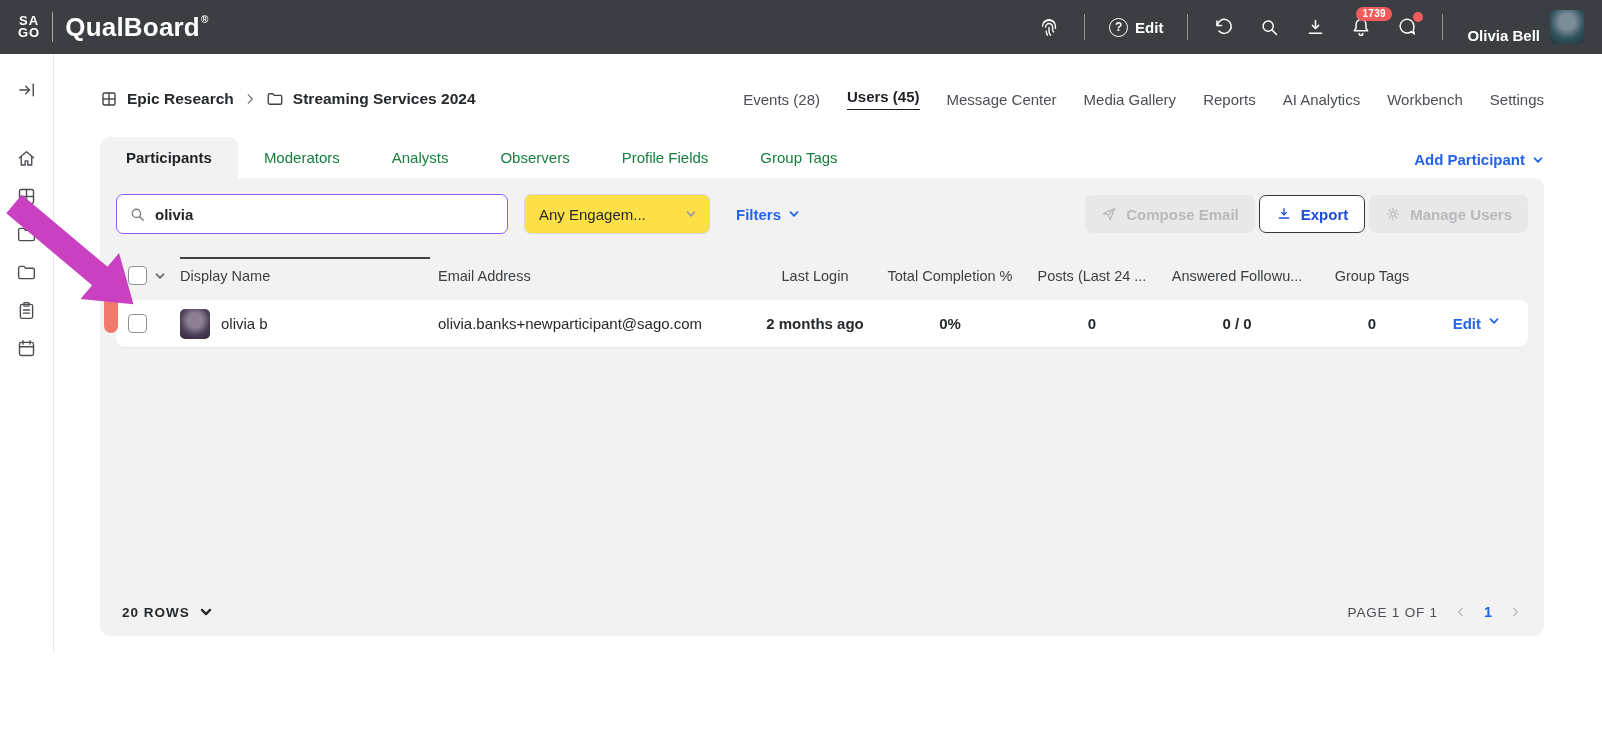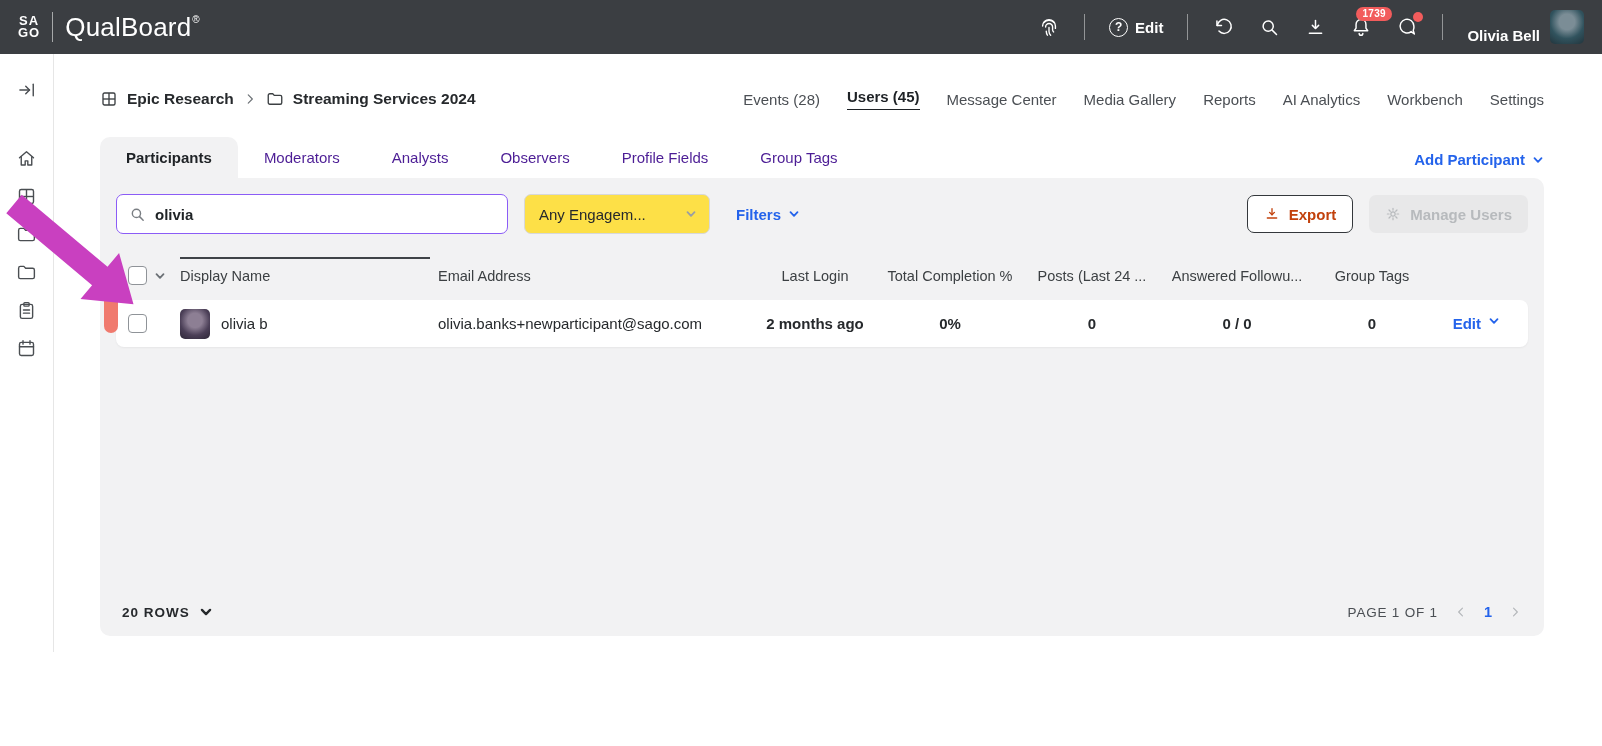--- a/index.html
+++ b/index.html
@@ -7,21 +7,21 @@
     font-family:"Liberation Sans", sans-serif; color:#2b2f33; }
   .app { width:1602px; height:652px; display:flex; flex-direction:column; position:relative; }
 
   
   .topbar { height:54px; background:#3b3e42; display:flex; align-items:center;
     padding:0 18px; color:#fff; flex:0 0 auto; }
   .brand { display:flex; align-items:center; gap:12px; }
   .sago { font-weight:bold; font-size:13px; line-height:12px; letter-spacing:1px; text-align:center; }
   .sago span { display:block; }
   .brand-sep { width:1px; height:30px; background:rgba(255,255,255,.55); }
-  .brand-name { font-size:26px; font-weight:400; letter-spacing:.2px; display:flex; align-items:flex-start;justify-content:space-between; }
+  .brand-name { font-size:26px; font-weight:700; letter-spacing:.2px; display:flex; align-items:flex-start;justify-content:space-between; }
   .brand-name sup { font-size:10px; margin-top:2px; margin-left:1px; }
   .topbar-right { margin-left:auto; display:flex; align-items:center; gap:24px; }
   .tb-icon { width:22px; height:22px; display:inline-flex; align-items:center; justify-content:center;
     color:#fff; cursor:pointer; position:relative; }
   .tb-icon svg { display:block; }
   .tb-sep { width:1px; height:26px; background:rgba(255,255,255,.45); }
   .help { display:flex; align-items:center; gap:7px; font-size:15px; font-weight:600; cursor:pointer; }
   .q-circle { width:19px; height:19px; border:1.6px solid #fff; border-radius:50%;
     display:flex; align-items:center; justify-content:center; font-size:12px; font-weight:bold; }
   .bell-wrap { position:relative; }
@@ -50,21 +50,21 @@
   .crumb-row { display:flex; align-items:center; padding-top:32px; height:58px; }
   .crumbs { display:flex; align-items:center; gap:9px; font-size:15.5px; font-weight:600; color:#26292c; }
   .crumbs .ic { color:#3c4043; display:flex; }
   .proj-nav { margin-left:auto; display:flex; align-items:center; gap:27px; font-size:15px; }
   .proj-nav .nav-item { color:#4b4f54; font-weight:500; cursor:pointer; }
   .proj-nav .nav-item.active { color:#1e2226; font-weight:bold;
     border-bottom:1.6px solid #1e2226; padding-bottom:4px; }
 
   
   .tab-row { display:flex; align-items:flex-end; margin-top:22px; height:44px; }
-  .tab { font-size:15px; color:#4c1d95; padding:12px 26px; cursor:pointer; }
+  .tab { font-size:15px; color:#15803d; padding:12px 26px; cursor:pointer; }
   .tab.active { background:#f2f2f3; border-radius:10px 10px 0 0; color:#1f2326; font-weight:bold; }
   .add-participant { margin-left:auto; color:#2463eb; font-weight:bold; font-size:15px;
     display:flex; align-items:center; gap:7px; cursor:pointer; padding-bottom:10px; }
 
   
   .panel { background:#f2f2f3; border-radius:0 10px 10px 10px; flex:1;
     margin-bottom:16px; padding:16px 16px 12px; display:flex; flex-direction:column; min-height:0; }
 
   .toolbar { display:flex; align-items:center; }
   .search-box { width:392px; height:40px; background:#fff; border:1px solid #8b5cf6;
@@ -76,21 +76,21 @@
     margin-left:16px; display:flex; align-items:center; justify-content:space-between;
     padding:0 12px 0 14px; font-size:15px; color:#26292c; cursor:pointer; }
   .select .chev { color:#9a9ea3; }
   .filters { margin-left:26px; color:#2463eb; font-size:15px; font-weight:600;
     display:flex; align-items:center; gap:7px; cursor:pointer; }
   .toolbar .spacer { flex:1; }
   .btn { height:38px; border-radius:7px; display:flex; align-items:center; gap:9px;
     font-size:15px; font-weight:bold; padding:0 16px; cursor:pointer; border:none;
     font-family:"Liberation Sans", sans-serif; }
   .btn.disabled { background:#e8e8e9; color:#b7babd; cursor:default; }
-  .btn.export { background:#fff; border:1.6px solid #34383c; color:#c2410c; margin:0 16px; }
+  .btn.export { background:#fff; border:1.6px solid #34383c; color:#1d4ed8; margin:0 4px; }
 
   
   .tbl-grid { display:grid;
     grid-template-columns:64px 258px 318px 118px 152px 132px 158px 112px 1fr;
     align-items:center; }
   .thead { margin-top:22px; padding:10px 0 9px; position:relative; }
   .th { font-size:14.5px; color:#3c4043; font-weight:500; }
   .th.c, .td.c { text-align:center; }
   .th-display { position:relative; }
   .th-display::before { content:""; position:absolute; top:-11px; left:0; width:250px;
@@ -322,20 +322,27 @@
                 </svg>
             </span>
           </div>
           <span class="filters">
             <span>Filters</span>
             <svg width="12" height="12" viewBox="0 0 12 12" fill="none" stroke="currentColor" stroke-width="1.8" stroke-linecap="round" stroke-linejoin="round">
                 <path d="M2.5 4.2L6 7.8l3.5-3.6"></path>
               </svg>
           </span>
           <span class="spacer"></span>
+          <button class="btn disabled">
+            <svg width="16" height="16" viewBox="0 0 24 24" fill="none" stroke="currentColor" stroke-width="1.8" stroke-linejoin="round">
+                <path d="M3.5 11.5L20.5 4l-6.8 16.5-2.6-7.2z"></path>
+                <path d="M11.1 13.3L20.5 4"></path>
+              </svg>
+            <span>Compose Email</span>
+          </button>
           <button class="btn export">
             <svg width="16" height="16" viewBox="0 0 24 24" fill="none" stroke="currentColor" stroke-width="2" stroke-linecap="round" stroke-linejoin="round">
                 <path d="M12 4v9"></path>
                 <path d="M8.4 9.6L12 13.2l3.6-3.6"></path>
                 <path d="M5 18h14"></path>
               </svg>
             <span>Export</span>
           </button>
           <button class="btn disabled">
             <svg width="16" height="16" viewBox="0 0 24 24" fill="none" stroke="currentColor" stroke-width="1.8" stroke-linecap="round">

